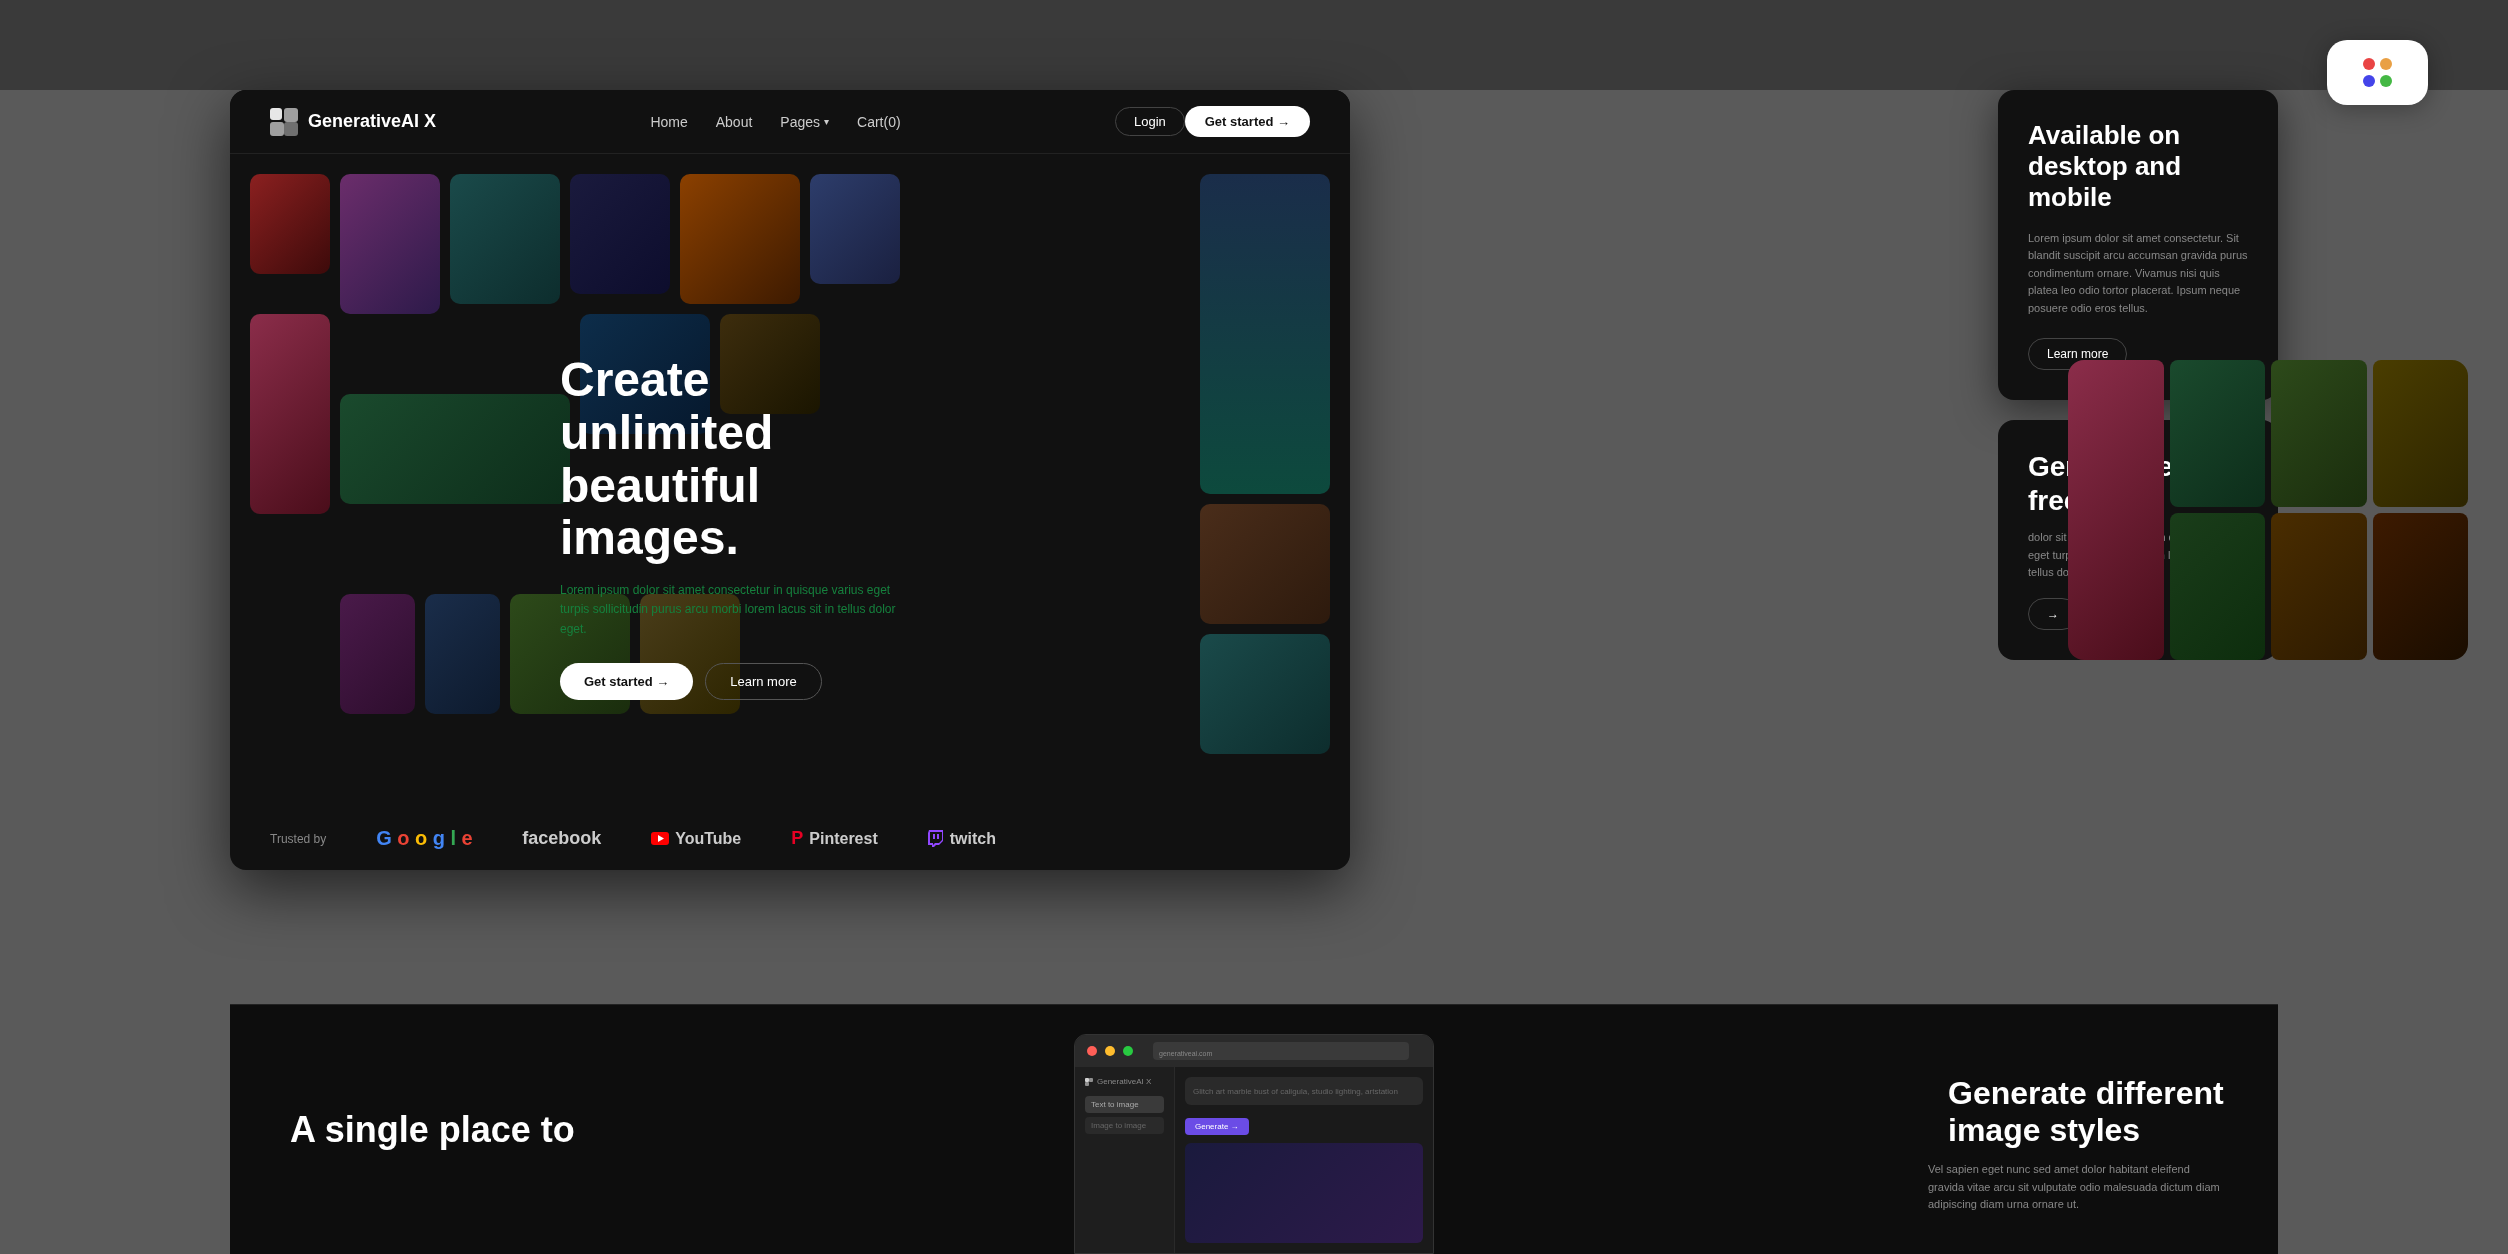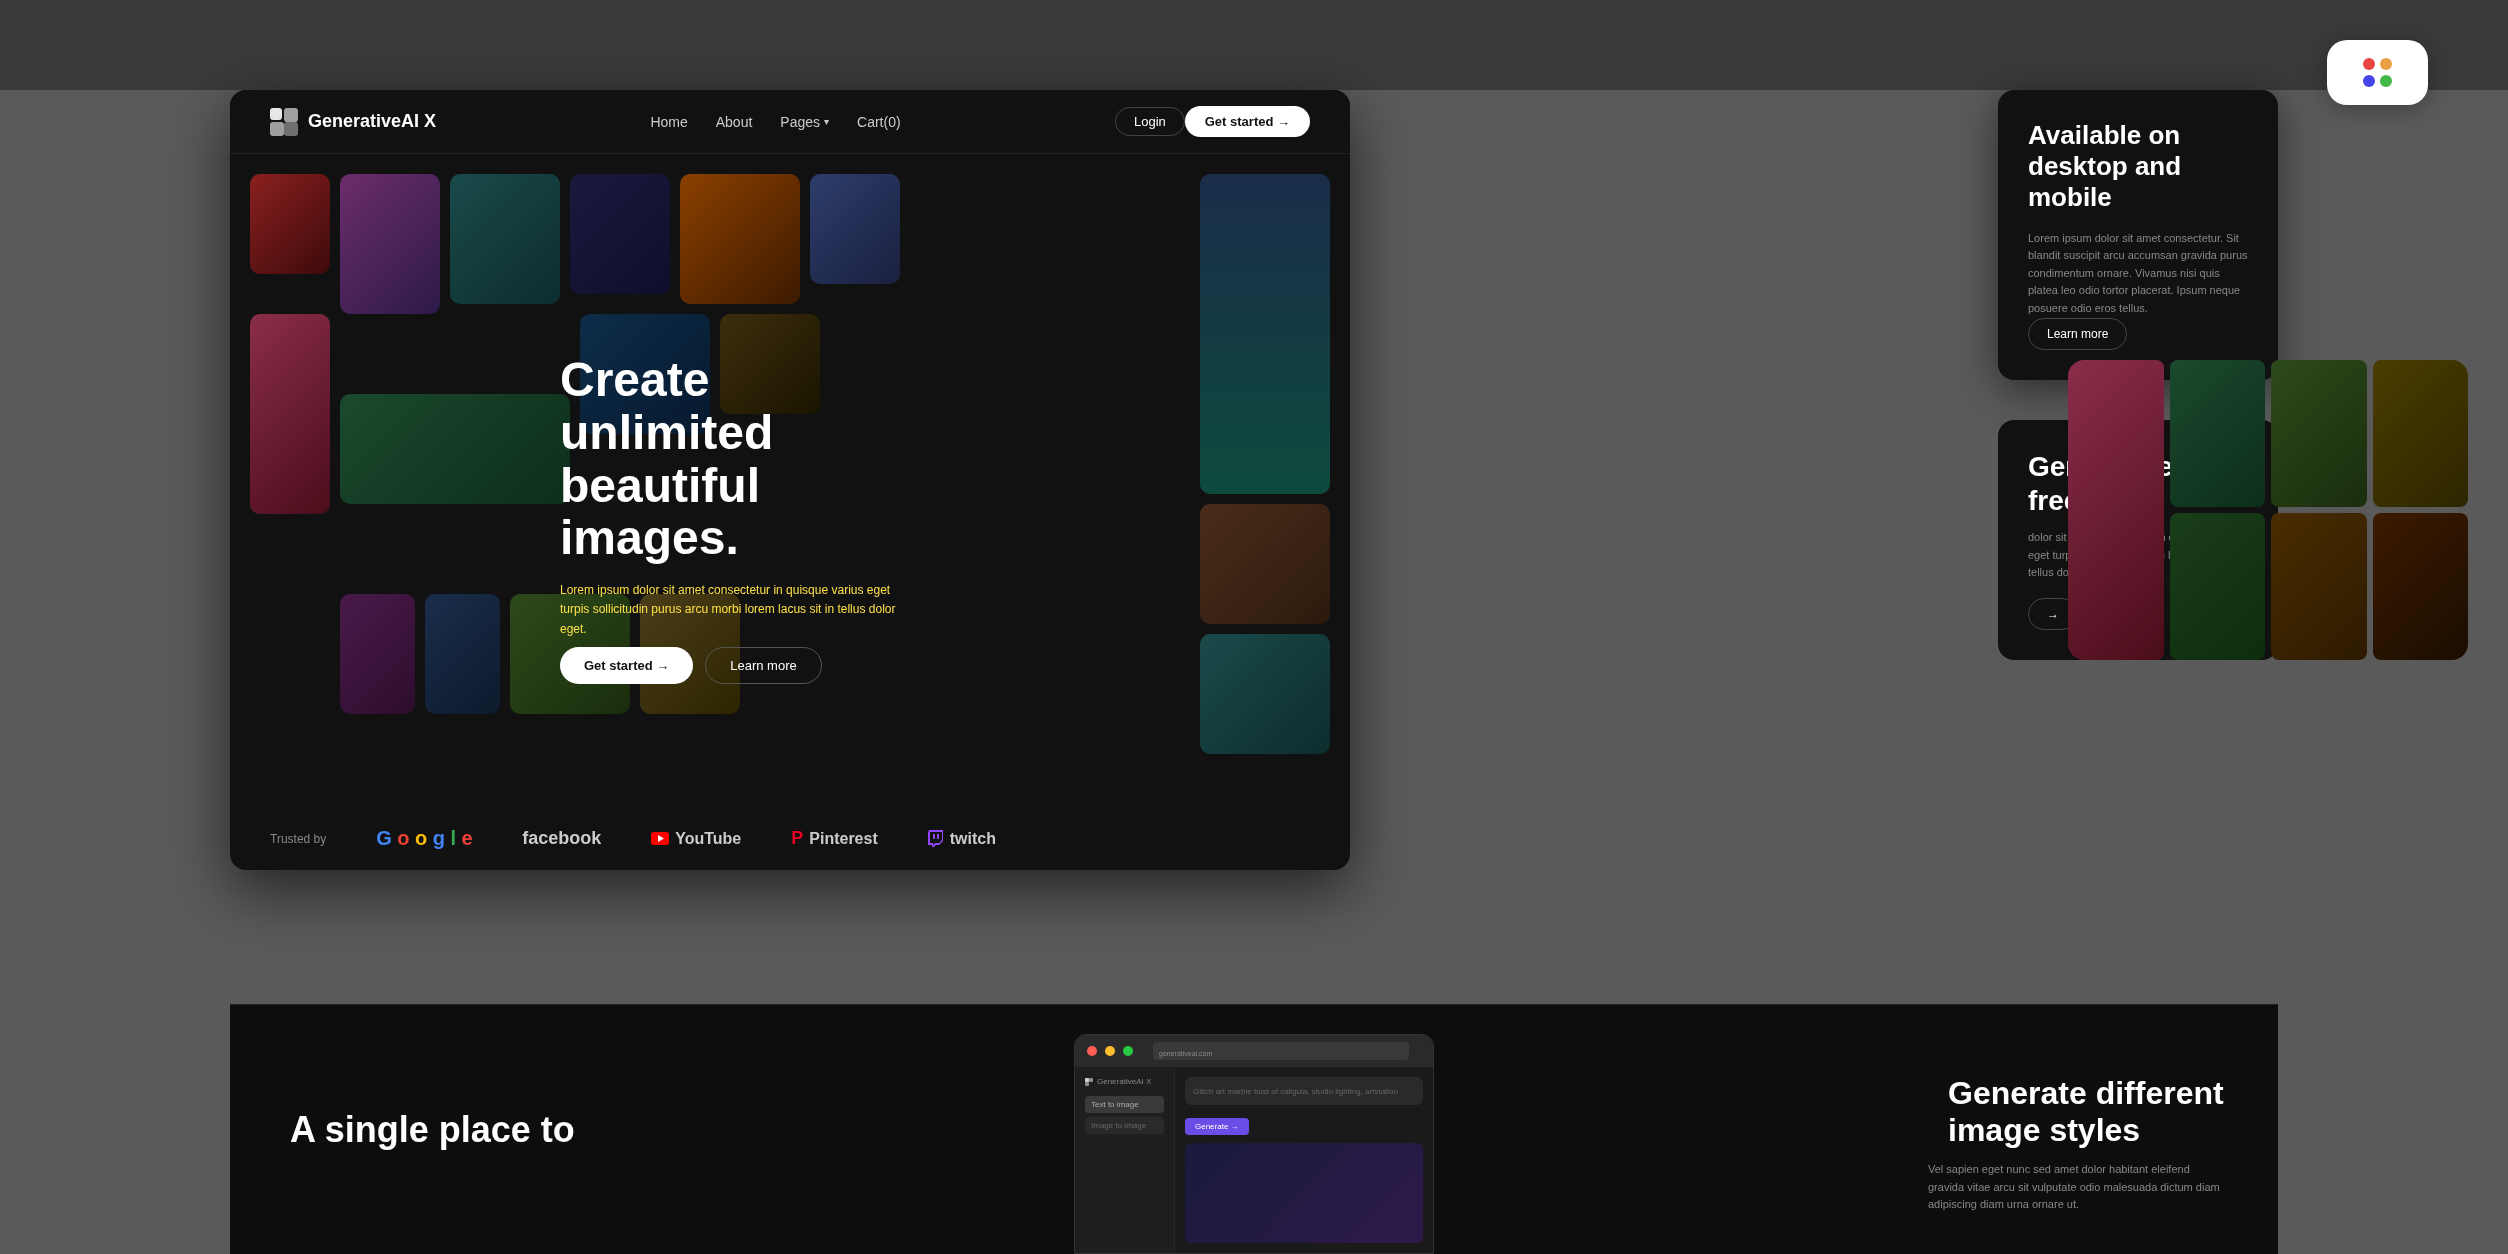--- a/index.html
+++ b/index.html
@@ -180,23 +180,23 @@
     }
     .hero-title {
       font-size: 48px;
       font-weight: 800;
       color: white;
       line-height: 1.1;
       margin-bottom: 16px;
     }
     .hero-subtitle {
       font-size: 12px;
-      color: #fde047;
+      color: #15803d;
       line-height: 1.6;
-      margin-bottom: 8px;
+      margin-bottom: 24px;
     }
     .hero-buttons {
       display: flex;
       gap: 12px;
     }
     .btn-hero-primary {
       background: white;
       border: none;
       color: #111;
       padding: 10px 24px;
@@ -262,20 +262,21 @@
       font-size: 26px;
       font-weight: 700;
       color: white;
       line-height: 1.2;
       margin-bottom: 16px;
     }
     .right-panel-text {
       font-size: 11px;
       color: #888;
       line-height: 1.6;
+      margin-bottom: 20px;
     }
     .btn-learn-more {
       background: transparent;
       border: 1px solid #444;
       color: white;
       padding: 8px 18px;
       border-radius: 20px;
       font-size: 12px;
       cursor: pointer;
     }

